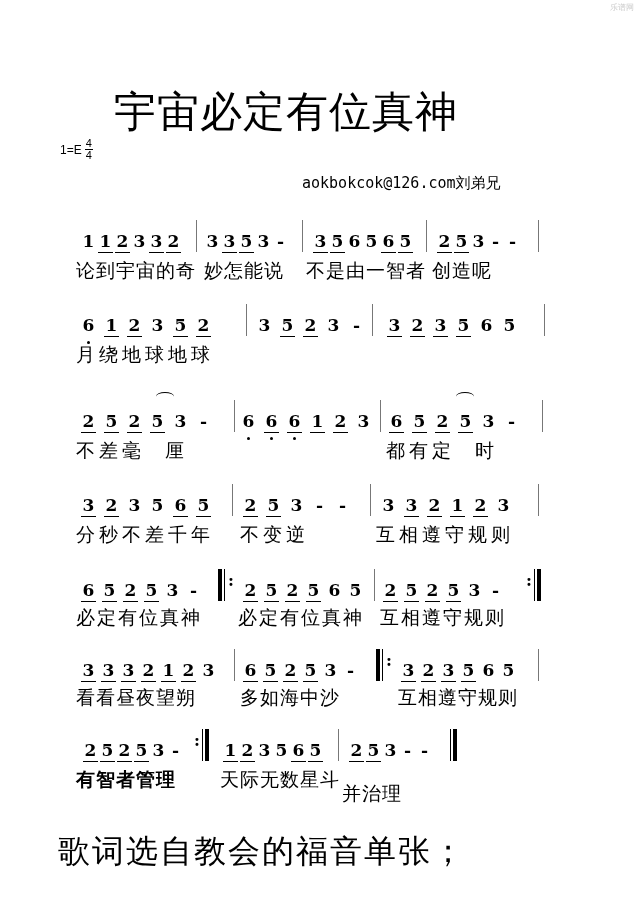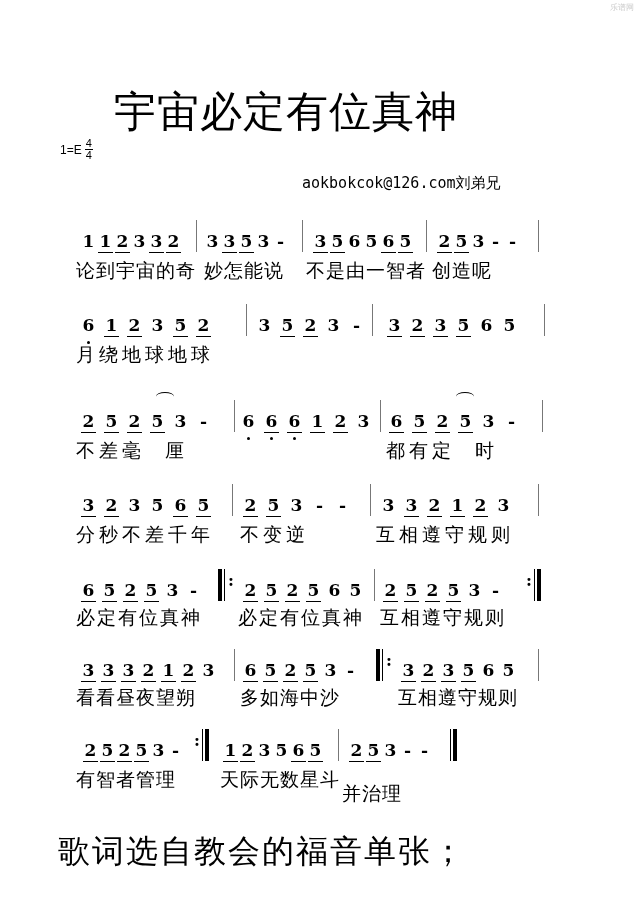--- a/index.html
+++ b/index.html
@@ -297,18 +297,18 @@
         <span class="n u">5</span>
         <span class="n">3</span>
         <span class="n">-</span>
         <span class="n">-</span>
     </div>
     <div class="final" style="left:376px;">
       <div class="thin" style="left:0;"></div>
         <div class="thick" style="left:3px;"></div>
     </div>
   </div>
-  <span class="lyr" style="left:2px; top:34px;">有智者管理</span>
+  <span class="lyr" style="left:2px; top:34px;font-weight:bold;">有智者管理</span>
   <span class="lyr" style="left:146px; top:34px;">天际无数星斗</span>
   <span class="lyr" style="left:268px; top:34px;margin-top:14px;">并治理</span>
 </div>
 
 <div class="footer">歌词选自教会的福音单张；</div>
 
 </body></html>

